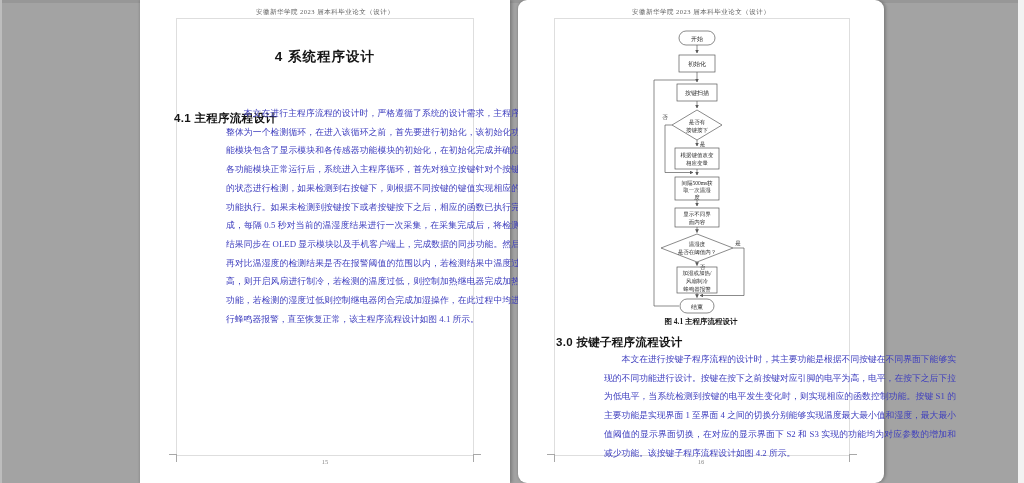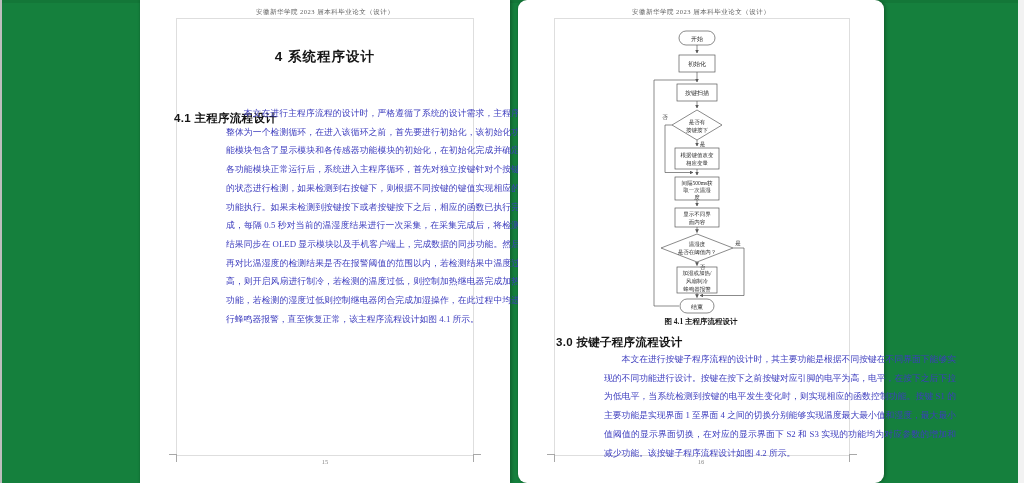--- a/index.html
+++ b/index.html
@@ -1,18 +1,18 @@
 <!DOCTYPE html>
 <html><head>
 <meta charset="utf-8">
 <style>
   html,body{margin:0;padding:0;}
   .canvas{
     position:relative;width:1024px;height:483px;overflow:hidden;
-    background:#15803d;
+    background:#a3a3a3;
     font-family:"Liberation Sans",sans-serif;
   }
   .top-shade{position:absolute;left:0;top:0;width:1024px;height:3px;background:rgba(0,0,0,0.07);}
   .left-window-edge{position:absolute;left:0;top:0;width:2px;height:483px;background:#bdbdbd;}
   .scrollbar-strip{position:absolute;right:0;top:0;width:6px;height:483px;background:#f2f2f2;}
   .page{
     position:absolute;top:0;height:483px;background:#ffffff;
     box-shadow:2px 0 3px rgba(0,0,0,0.22), -1px 0 2px rgba(0,0,0,0.10);
   }
   .page-left{left:140px;width:370px;}

